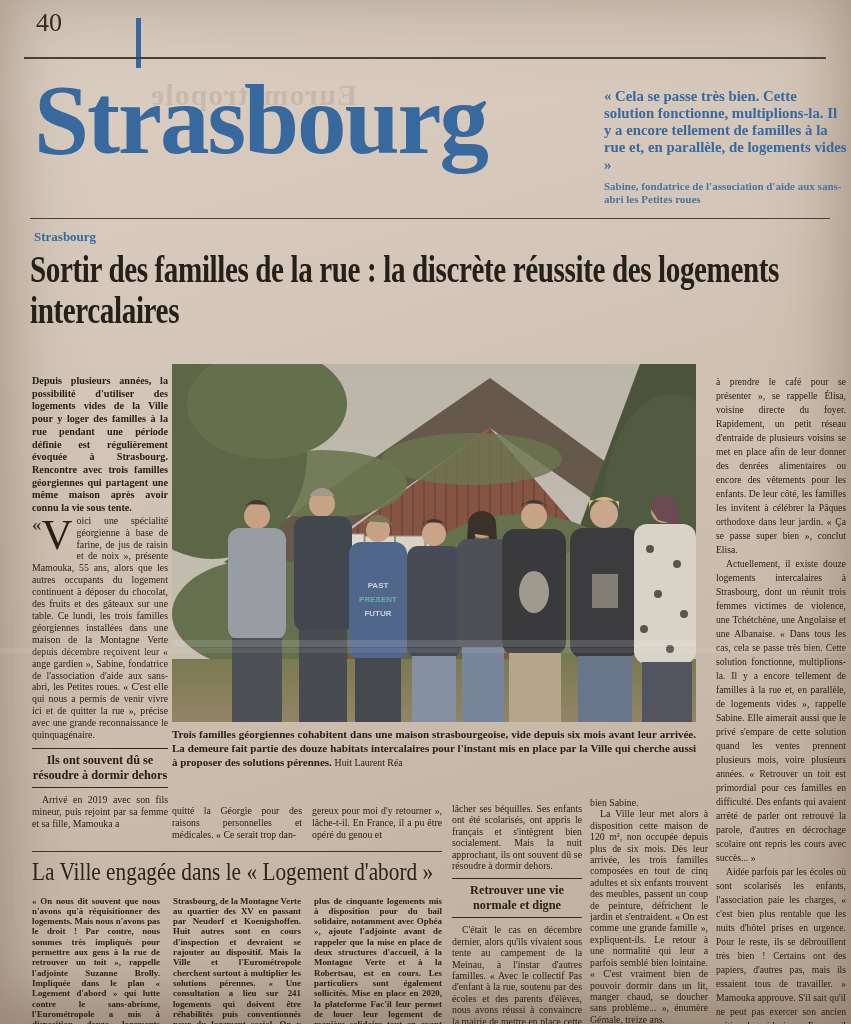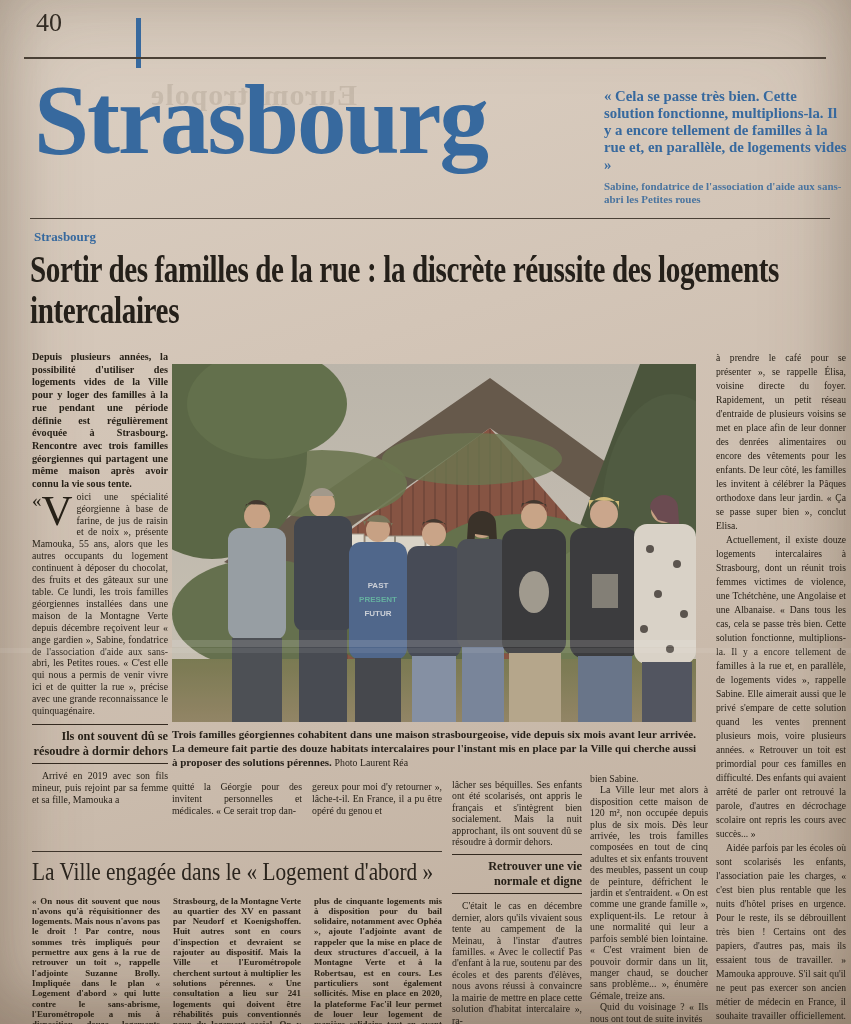--- a/index.html
+++ b/index.html
@@ -18,29 +18,29 @@
   .ghost{color:rgba(95,78,60,.14);font-weight:700;transform:scaleX(-1);font-size:30px;letter-spacing:1px;filter:blur(.6px);}
   
   .masthead{font-size:99px;line-height:1;font-weight:700;color:#37699e;letter-spacing:-2px;}
   .pullquote{width:243px;color:#37699e;font-weight:700;font-size:14.8px;line-height:1.16;}
   .pq-attr{margin-top:6px;font-size:11px;line-height:1.2;font-weight:700;color:#4a749f;}
   
   .kicker{font-size:13px;font-weight:700;color:#37699e;}
   .headline{width:1010px;transform:scaleX(.787);transform-origin:0 0;
     font-size:37px;line-height:1.12;font-weight:700;color:#25201a;letter-spacing:-.5px;}
   
-  .col{position:absolute;overflow:hidden;text-align:justify;font-size:9.8px;line-height:11.9px;color:#272118;}
+  .col{position:absolute;overflow:hidden;text-align:justify;font-size:9.8px;line-height:11.9px;color:#272118;margin-top:24px;}
   .lead{font-weight:700;font-size:10.2px;line-height:12.7px;margin:0 0 6px 0;}
   .col p{margin:0;}
   .indent{text-indent:10px;}
   .dropwrap{float:left;padding:2px 4px 0 0;}
   .dc-quote{font-size:19px;font-weight:400;vertical-align:18px;}
   .dc-letter{font-size:43px;line-height:.85;font-weight:400;}
   .boxhead{border-top:1.4px solid #33291f;border-bottom:1.4px solid #33291f;
-    text-align:right;font-weight:700;font-size:12.3px;line-height:1.22;padding:4px 0;margin:7px 0 6px 0;}
+    text-align:center;font-weight:700;font-size:12.3px;line-height:1.22;padding:4px 0;margin:7px 0 6px 0;}
   .col6{font-size:9.6px;line-height:14px;}
   .byline{margin-top:3px;font-weight:700;font-size:9.6px;text-align:left;}
   .byline .dot{font-size:7px;vertical-align:1px;}
   
   .caption{font-size:11px;line-height:14.2px;font-weight:700;text-align:justify;color:#262019;}
   .credit{font-weight:400;font-size:9.8px;}
   
   .sub-rule{border-top:1.6px solid #3e352b;}
   .subhead-big{width:505px;transform:scaleX(.82);transform-origin:0 0;
     font-size:26px;font-weight:400;color:#2a241d;line-height:1.1;margin-top:6px;}
@@ -184,25 +184,25 @@
         </g>
         <rect x="470" y="298" width="50" height="60" fill="#3f4556"></rect>
       </g>
     </g>
     <rect y="276" width="524" height="7" fill="#fff" opacity=".15"></rect>
     <rect width="524" height="358" fill="#c9b9a5" opacity=".14"></rect>
   </svg>
 
   <div class="abs caption" style="left:172px;top:727px;width:524px;">
     <span>Trois familles géorgiennes cohabitent dans une maison strasbourgeoise, vide depuis six mois avant leur arrivée. La demeure fait partie des douze habitats intercalaires pour l'instant mis en place par la Ville qui cherche aussi à proposer des solutions pérennes.</span>
-    <span class="credit">Photo Laurent Réa</span>
+    <span class="credit">Huit Laurent Réa</span>
   </div>
 
   <div class="col" style="left:172px;top:781px;width:130px;height:44px;">
-    <p>quitté la Géorgie pour des invitent personnelles et médicales. « Ce serait trop dan-</p>
+    <p>quitté la Géorgie pour des raisons personnelles et médicales. « Ce serait trop dan-</p>
   </div>
   <div class="col" style="left:312px;top:781px;width:130px;height:44px;">
     <p>gereux pour moi d'y retourner », lâche-t-il. En France, il a pu être opéré du genou et</p>
   </div>
 
   <div class="col" style="left:452px;top:779px;width:130px;height:245px;line-height:11.4px;">
     <p>lâcher ses béquilles. Ses enfants ont été scolarisés, ont appris le français et s'intègrent bien socialement. Mais la nuit approchant, ils ont souvent dû se résoudre à dormir dehors.</p>
     <div class="boxhead">Retrouver une vie normale et digne</div>
     <p class="indent">C'était le cas en décembre dernier, alors qu'ils vivaient sous tente au campement de la Meinau, à l'instar d'autres familles. « Avec le collectif Pas d'enfant à la rue, soutenu par des écoles et des parents d'élèves, nous avons réussi à convaincre la mairie de mettre en place cette solution d'habitat intercalaire », ra-</p>
   </div>

